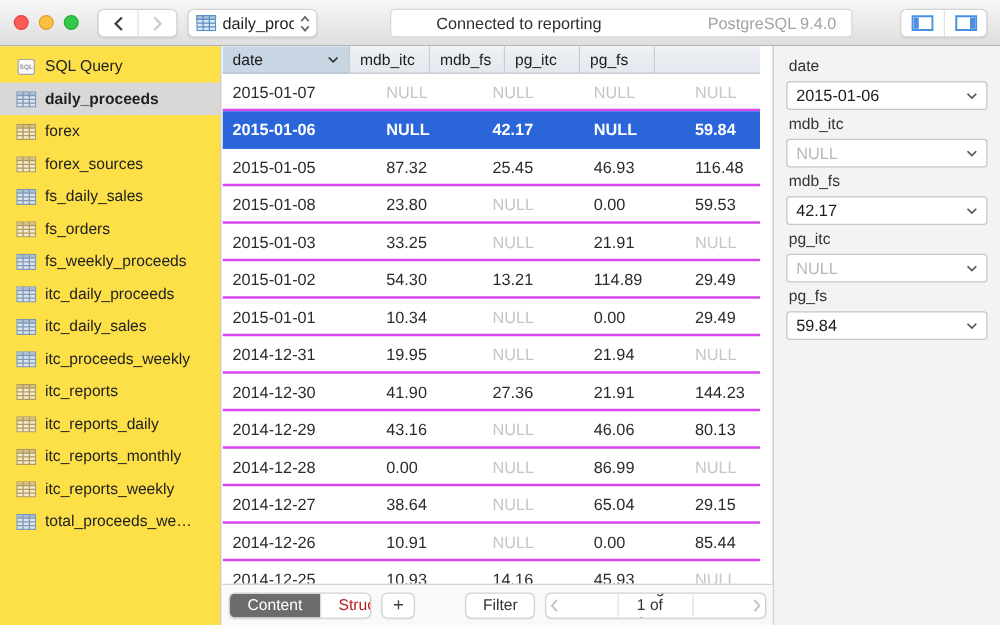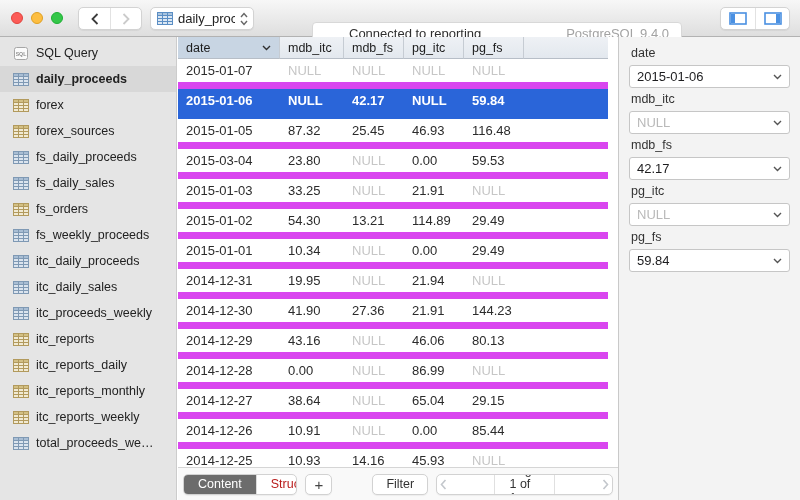--- a/index.html
+++ b/index.html
@@ -25,35 +25,35 @@
   .nav-btn { width:31px; display:flex; align-items:center; justify-content:center; }
   .nav-btn + .nav-btn { border-left:1px solid #e2e2e2; }
 
   .table-selector { position:absolute; left:150px; top:7px; height:23px; width:104px;
     background:#fff; border:1px solid #d3d3d3; border-radius:5px;
     box-shadow:0 1px 1px rgba(0,0,0,.06);
     display:flex; align-items:center; padding:0 5px 0 6px; gap:5px; }
   .table-selector .sel-label { flex:1; font-size:13px; color:#222;
     white-space:nowrap; overflow:hidden; }
 
-  .status-pill { position:absolute; left:312px; top:22px; width:370px; height:23px;
+  .status-pill { position:absolute; left:312px; top:7px; width:370px; height:23px;
     background:#fff; border:1px solid #d8d8d8; border-radius:4px;
     display:flex; align-items:center; justify-content:space-between; padding:0 12px; }
   .status-pill .status-text { margin-left:24px; color:#2f2f2f; font-size:13px; }
   .status-pill .version-text { color:#a3a3a3; font-size:13px; }
 
   .panel-toggles { position:absolute; right:10px; top:7px; height:23px; display:flex;
     background:#fff; border:1px solid #d3d3d3; border-radius:5px;
     box-shadow:0 1px 1px rgba(0,0,0,.06); overflow:hidden; }
   .panel-toggle { width:34px; display:flex; align-items:center; justify-content:center; }
   .panel-toggle + .panel-toggle { border-left:1px solid #e2e2e2; }
 
   
   .sidebar { position:absolute; top:37px; left:0; width:177px; bottom:0;
-    background:#e5e5e5; border-right:1px solid #cccccc; padding-top:3px; }
+    background:#fde047; border-right:1px solid #cccccc; padding-top:3px; }
   .side-item { height:26px; display:flex; align-items:center; gap:7px;
     padding-left:13px; font-size:12.5px; color:#222; cursor:default; white-space:nowrap; }
   .side-item.selected { background:#d8d8d8; font-weight:bold; }
   .side-icon { width:16px; height:13px; display:flex; }
   .side-item .ic { display:none; }
   .side-item.icon-sql .ic-sql { display:block; }
   .side-item.icon-table-blue .ic-table,
   .side-item.icon-table-yellow .ic-table { display:block; }
   .icon-table-blue   .ic-table .t-frame { fill:#dbe4ee; stroke:#7f99b4; }
   .icon-table-blue   .ic-table .t-head  { fill:#a9bed4; }
@@ -65,21 +65,21 @@
   
   .table-area { position:absolute; left:178px; top:37px; right:182px; bottom:33px;
     background:#fff; overflow:hidden; }
   .thead { display:flex; height:22px; width:430px; }
   .th { background:linear-gradient(#eef1f5,#e3e8ee); border-right:1px solid #c6ccd3;
     border-bottom:1px solid #b7bec7; display:flex; align-items:center;
     padding:0 8px; font-size:12.5px; color:#1c1c1c; }
   .th.sorted { background:#c8d5e3; justify-content:space-between; }
   .th.filler { flex:1; border-right:none; }
   .rows { width:430px; }
-  .row { display:flex; height:30px; align-items:center; border-bottom:7px solid #d946ef; }
+  .row { display:flex; height:30px; align-items:center; border-bottom:2px solid #d946ef;justify-content:space-between; }
   .row.selected { background:var(--selection-blue,#2a65d9); color:#fff;
     border-bottom-color:var(--selection-blue,#2a65d9); font-weight:bold; }
   .cell { padding:0 8px; font-size:13px; color:#2b2b2b; overflow:hidden; white-space:nowrap; }
   .row.selected .cell { color:#fff; }
   .cell.null { color:var(--null-gray,#c6c6c6); }
   .row.selected .cell.null { color:#fff; }
   .c0 { width:102px; } .c1 { width:64px; } .c2 { width:60px; }
   .c3 { width:60px; } .c4 { width:60px; }
 
   
@@ -227,35 +227,20 @@
         <line class="t-line" x1="5.5" y1="0.5" x2="5.5" y2="12.5"></line>
         <line class="t-line" x1="10.5" y1="0.5" x2="10.5" y2="12.5"></line>
         <line class="t-line" x1="0.5" y1="3.5" x2="15.5" y2="3.5"></line>
         <line class="t-line" x1="0.5" y1="6.5" x2="15.5" y2="6.5"></line>
         <line class="t-line" x1="0.5" y1="9.5" x2="15.5" y2="9.5"></line>
       </svg>
     </span>
     <span class="side-label">forex_sources</span>
   </div>
 
-  <div class="side-item icon-table-blue">
-    <span class="side-icon">
-
-      <svg class="ic ic-table" width="16" height="13" viewBox="0 0 16 13">
-        <rect class="t-frame" x="0.5" y="0.5" width="15" height="12"></rect>
-        <rect class="t-head" x="1" y="1" width="14" height="2.5"></rect>
-        <line class="t-line" x1="5.5" y1="0.5" x2="5.5" y2="12.5"></line>
-        <line class="t-line" x1="10.5" y1="0.5" x2="10.5" y2="12.5"></line>
-        <line class="t-line" x1="0.5" y1="3.5" x2="15.5" y2="3.5"></line>
-        <line class="t-line" x1="0.5" y1="6.5" x2="15.5" y2="6.5"></line>
-        <line class="t-line" x1="0.5" y1="9.5" x2="15.5" y2="9.5"></line>
-      </svg>
-    </span>
-    <span class="side-label">fs_daily_proceeds</span>
-  </div>
 
   <div class="side-item icon-table-blue">
     <span class="side-icon">
 
       <svg class="ic ic-table" width="16" height="13" viewBox="0 0 16 13">
         <rect class="t-frame" x="0.5" y="0.5" width="15" height="12"></rect>
         <rect class="t-head" x="1" y="1" width="14" height="2.5"></rect>
         <line class="t-line" x1="5.5" y1="0.5" x2="5.5" y2="12.5"></line>
         <line class="t-line" x1="10.5" y1="0.5" x2="10.5" y2="12.5"></line>
         <line class="t-line" x1="0.5" y1="3.5" x2="15.5" y2="3.5"></line>
@@ -466,21 +451,21 @@
         <div class="cell c4">59.84</div>
       </div>
       <div class="row">
         <div class="cell c0">2015-01-05</div>
         <div class="cell c1">87.32</div>
         <div class="cell c2">25.45</div>
         <div class="cell c3">46.93</div>
         <div class="cell c4">116.48</div>
       </div>
       <div class="row">
-        <div class="cell c0">2015-03-04</div>
+        <div class="cell c0">2015-01-08</div>
         <div class="cell c1">23.80</div>
         <div class="cell c2 null">NULL</div>
         <div class="cell c3">0.00</div>
         <div class="cell c4">59.53</div>
       </div>
       <div class="row">
         <div class="cell c0">2015-01-03</div>
         <div class="cell c1">33.25</div>
         <div class="cell c2 null">NULL</div>
         <div class="cell c3">21.91</div>

